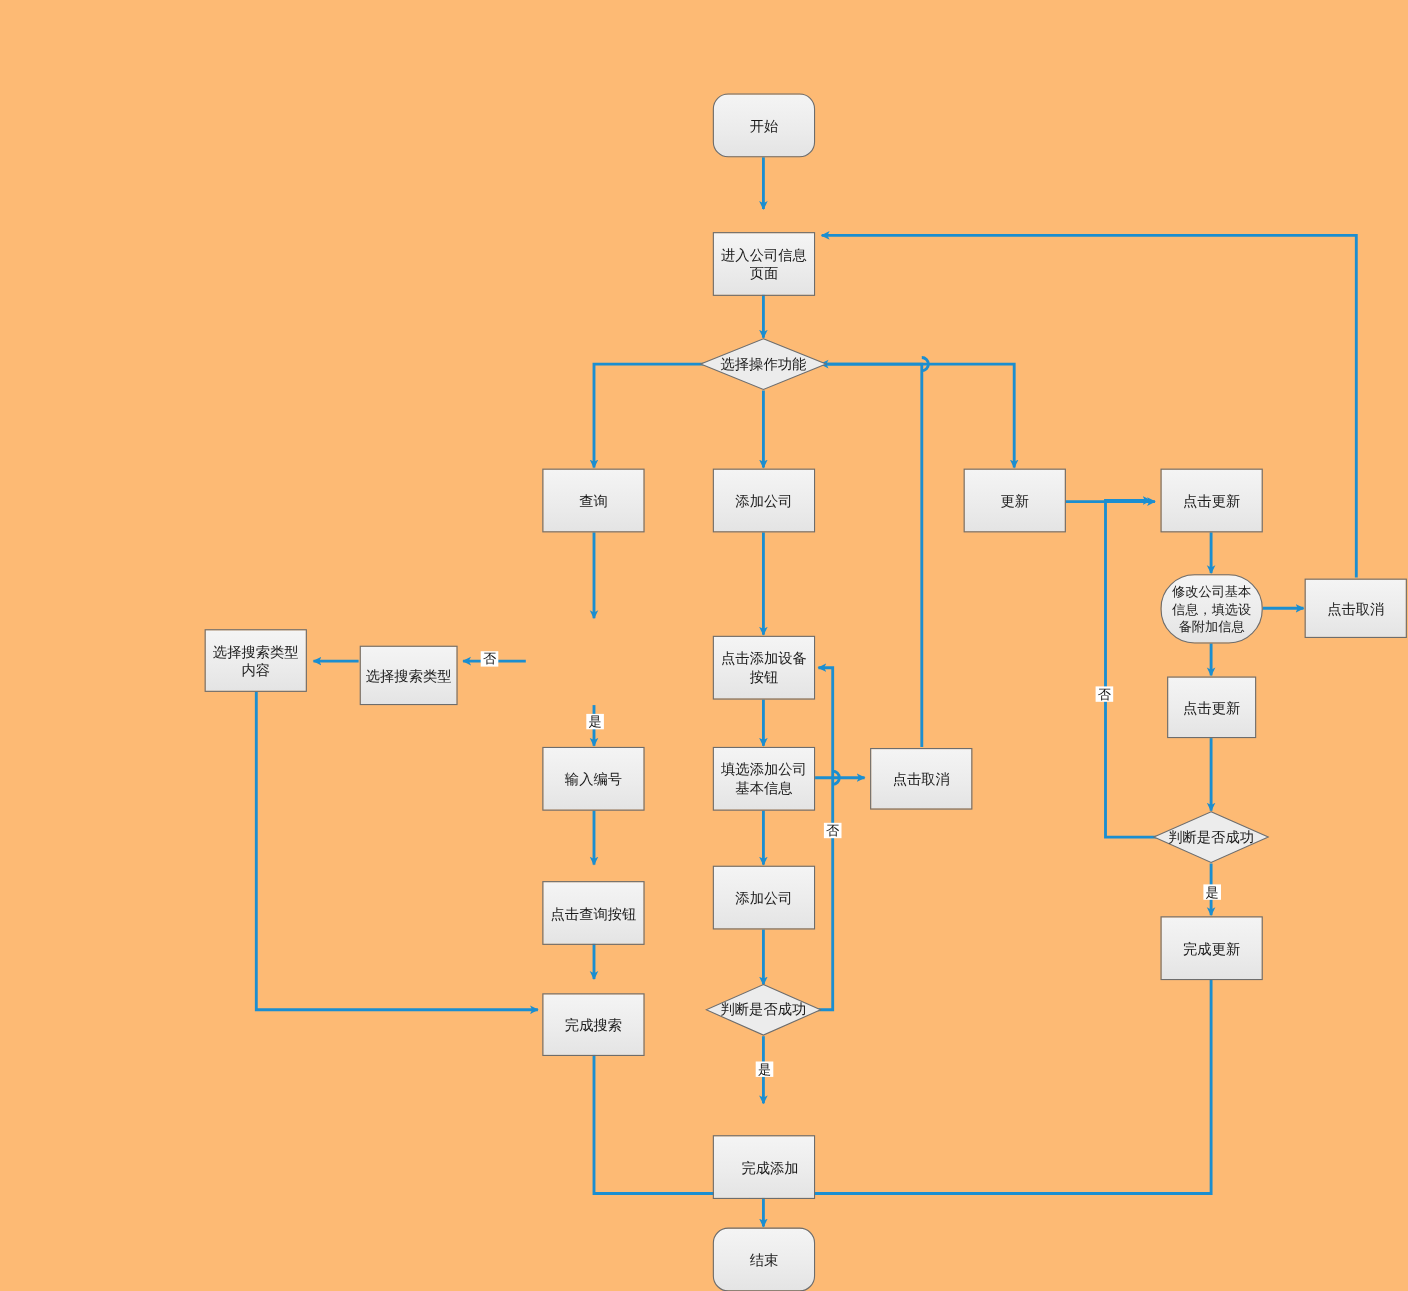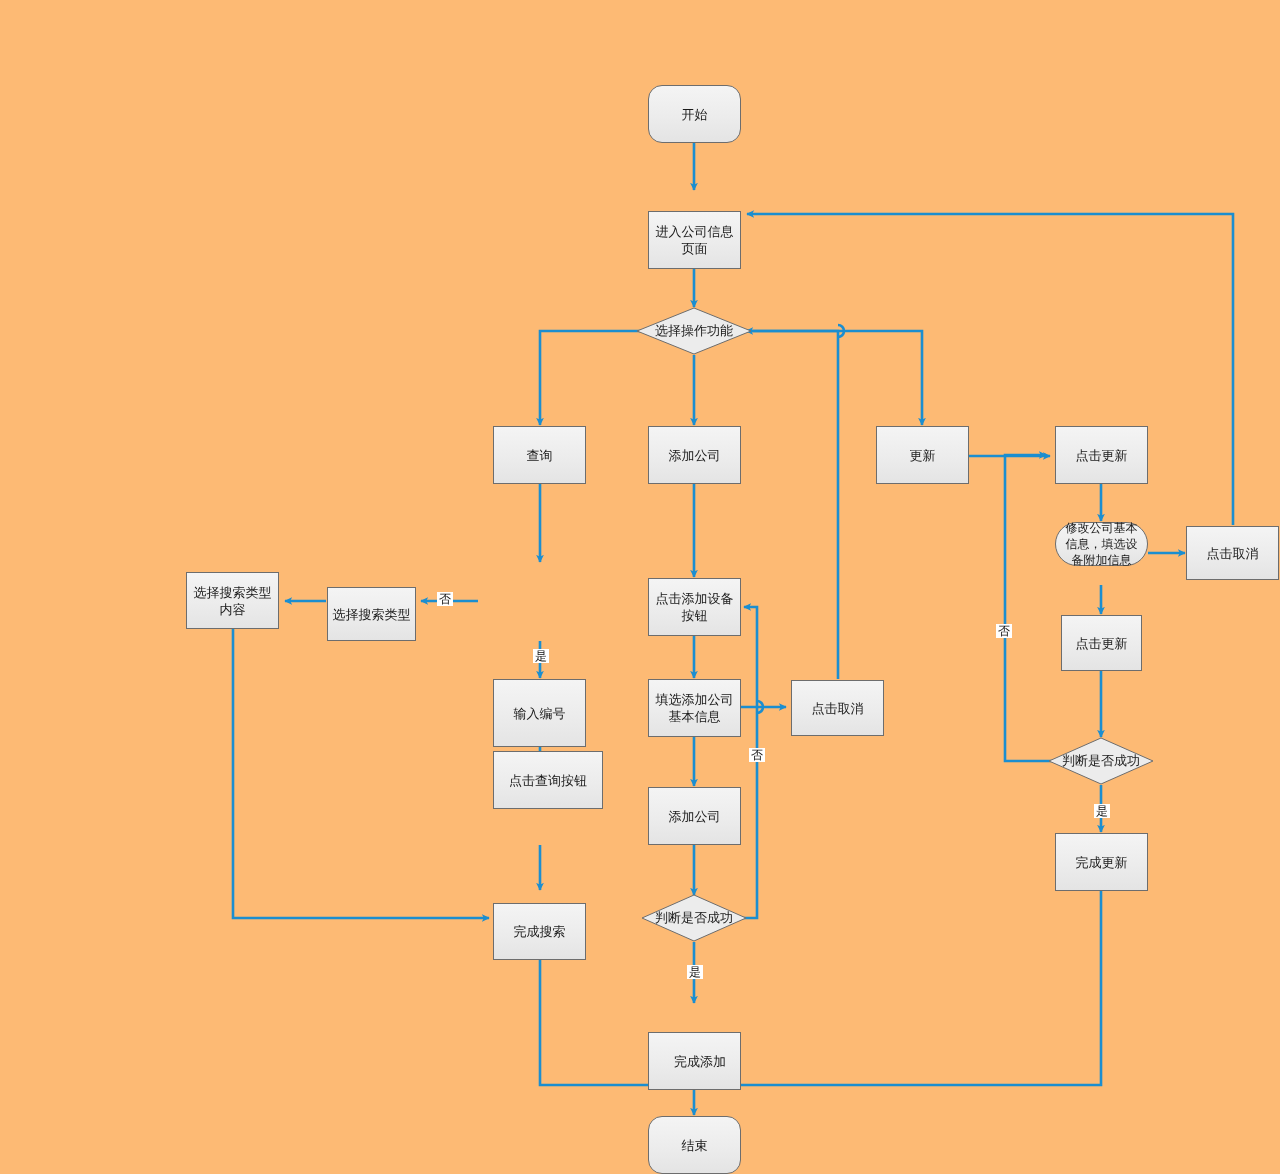--- a/index.html
+++ b/index.html
@@ -132,53 +132,53 @@
 
   <div class="node" style="left:1055px;top:426px;width:93px;height:58px;">
     <span>点击更新</span>
   </div>
 
 
   <div class="node" style="left:648px;top:578px;width:93px;height:58px;">
     <span>点击添加设备按钮</span>
   </div>
 
-  <div class="node" style="left:1055px;top:522px;width:93px;height:44px;font-size:12px;line-height:16px;border-radius:31px;">
+  <div class="node" style="left:1055px;top:522px;width:93px;height:63px;font-size:12px;line-height:16px;border-radius:31px;">
     <span>修改公司基本信息，填选设备附加信息</span>
   </div>
 
   <div class="node" style="left:1186px;top:526px;width:93px;height:54px;">
     <span>点击取消</span>
   </div>
 
   <div class="node" style="left:186px;top:572px;width:93px;height:57px;">
     <span>选择搜索类型内容</span>
   </div>
 
   <div class="node" style="left:327px;top:587px;width:89px;height:54px;">
     <span>选择搜索类型</span>
   </div>
 
   <div class="node" style="left:1061px;top:615px;width:81px;height:56px;">
     <span>点击更新</span>
   </div>
 
-  <div class="node" style="left:493px;top:679px;width:93px;height:68px;">
+  <div class="node" style="left:493px;top:679px;width:93px;height:58px;">
     <span>输入编号</span>
   </div>
 
   <div class="node" style="left:648px;top:679px;width:93px;height:58px;">
     <span>填选添加公司基本信息</span>
   </div>
 
   <div class="node" style="left:791px;top:680px;width:93px;height:56px;">
     <span>点击取消</span>
   </div>
 
-  <div class="node" style="left:493px;top:751px;width:110px;height:58px;">
+  <div class="node" style="left:493px;top:801px;width:93px;height:58px;">
     <span>点击查询按钮</span>
   </div>
 
   <div class="node" style="left:648px;top:787px;width:93px;height:58px;">
     <span>添加公司</span>
   </div>
 
   <div class="dia" style="left:1048px;top:737px;width:106px;height:48px;">
     <svg width="106" height="48" viewBox="0 0 106 48">
       <polygon points="53,1 105,24 53,47 1,24" fill="#ececec" stroke="#6d6d6d" stroke-width="1"></polygon>

